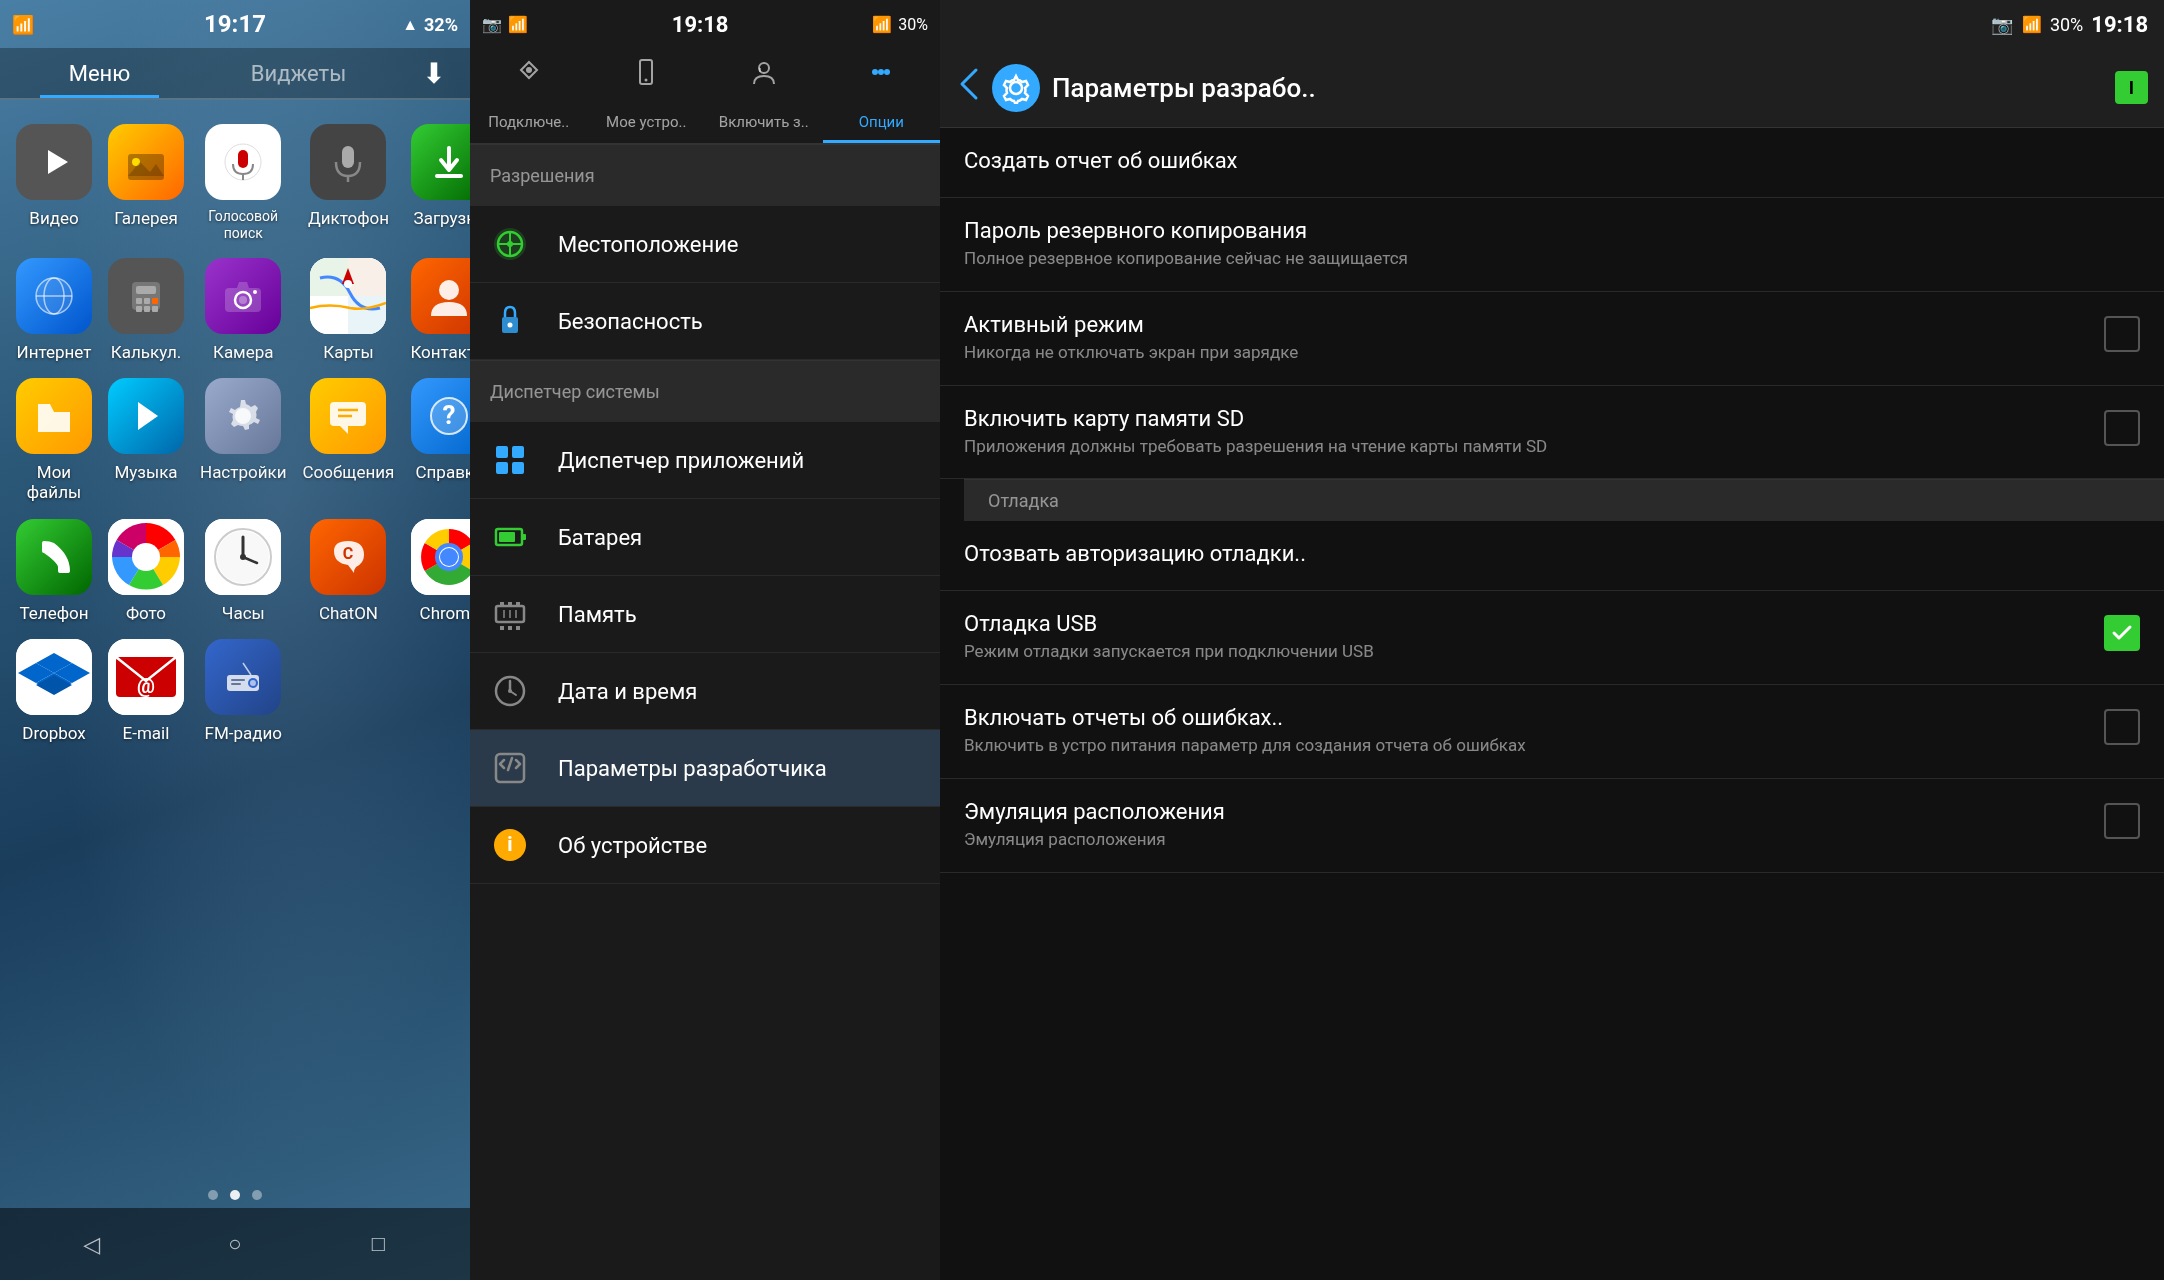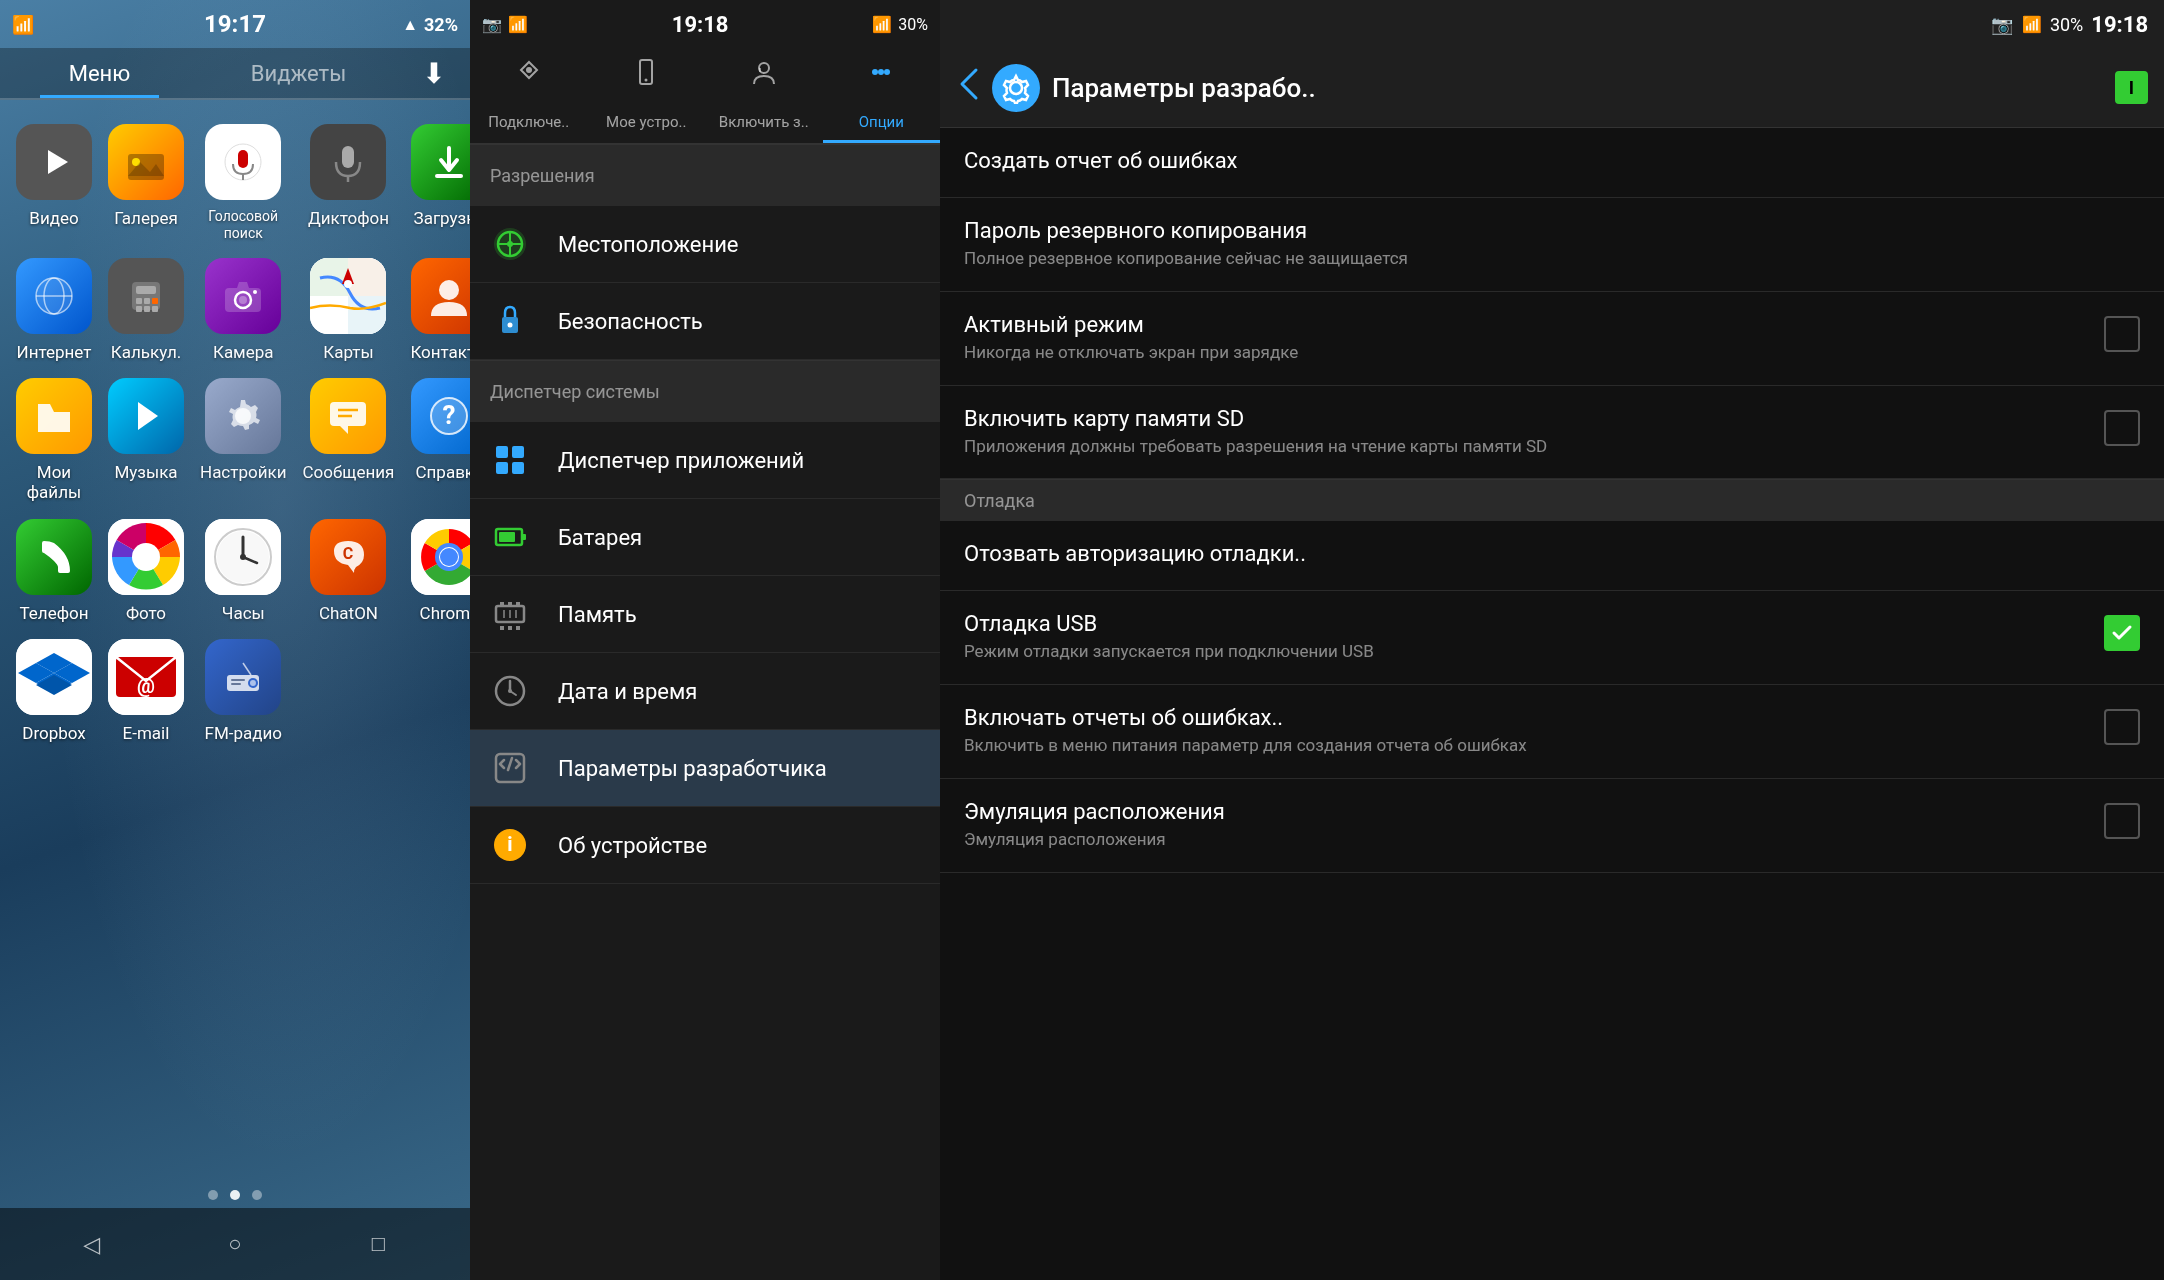--- a/index.html
+++ b/index.html
@@ -393,20 +393,21 @@
       background: #33cc33;
       border-color: #33cc33;
     }
 
     .dev-section-header {
       background: #2a2a2a;
       color: rgba(255,255,255,0.5);
       font-size: 18px;
       padding: 10px 24px;
       border-top: 1px solid #333;
+      margin-left: 24px;
     }
 
     .dev-status-bar {
       height: 48px;
       background: #1f1f1f;
       display: flex;
       align-items: center;
       justify-content: flex-end;
       padding: 0 16px;
       gap: 8px;
@@ -979,21 +980,21 @@
       <div class="dev-checkbox checked">
         <svg width="24" height="24" viewBox="0 0 24 24">
           <path d="M4 12 L9 17 L20 6" stroke="white" stroke-width="3" fill="none" stroke-linecap="round" stroke-linejoin="round"></path>
         </svg>
       </div>
     </div>
 
     <div class="dev-item">
       <div class="dev-item-text">
         <div class="dev-item-title">Включать отчеты об ошибках..</div>
-        <div class="dev-item-subtitle">Включить в меню питания параметр для создания отчета об ошибках</div>
+        <div class="dev-item-subtitle">Включить в устро питания параметр для создания отчета об ошибках</div>
       </div>
       <div class="dev-checkbox"></div>
     </div>
 
     <div class="dev-item">
       <div class="dev-item-text">
         <div class="dev-item-title">Эмуляция расположения</div>
         <div class="dev-item-subtitle">Эмуляция расположения</div>
       </div>
       <div class="dev-checkbox"></div>

